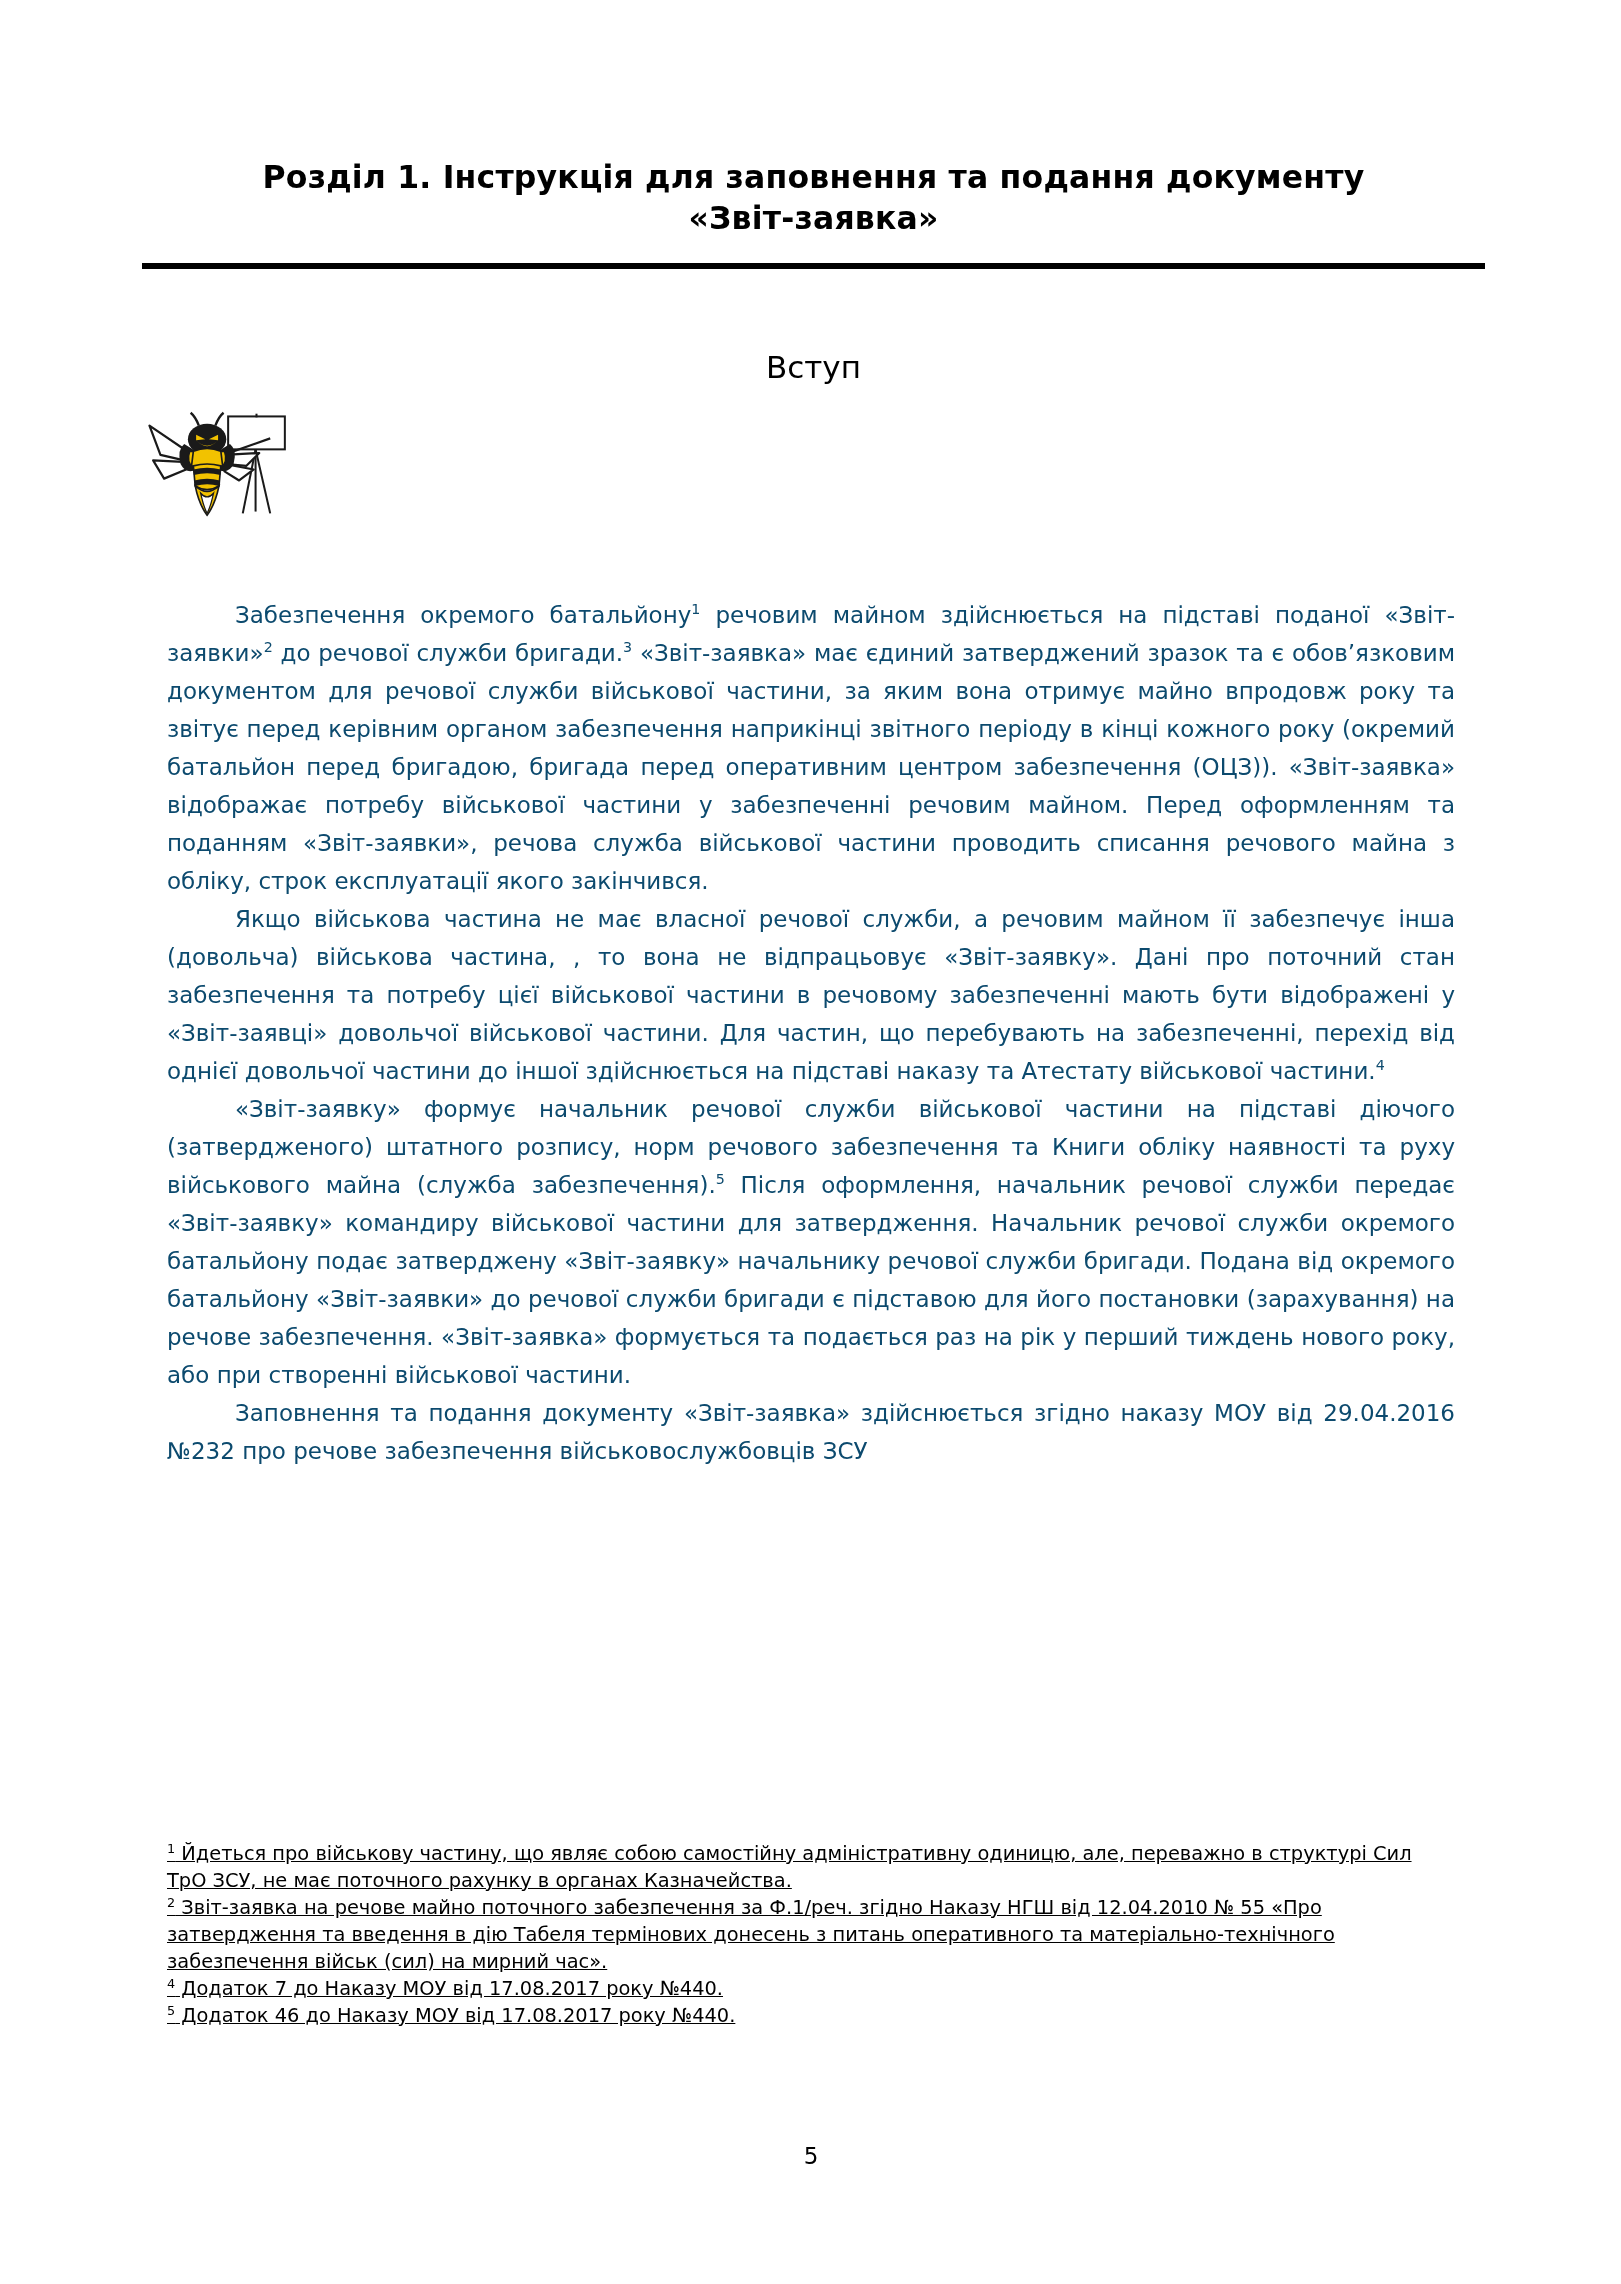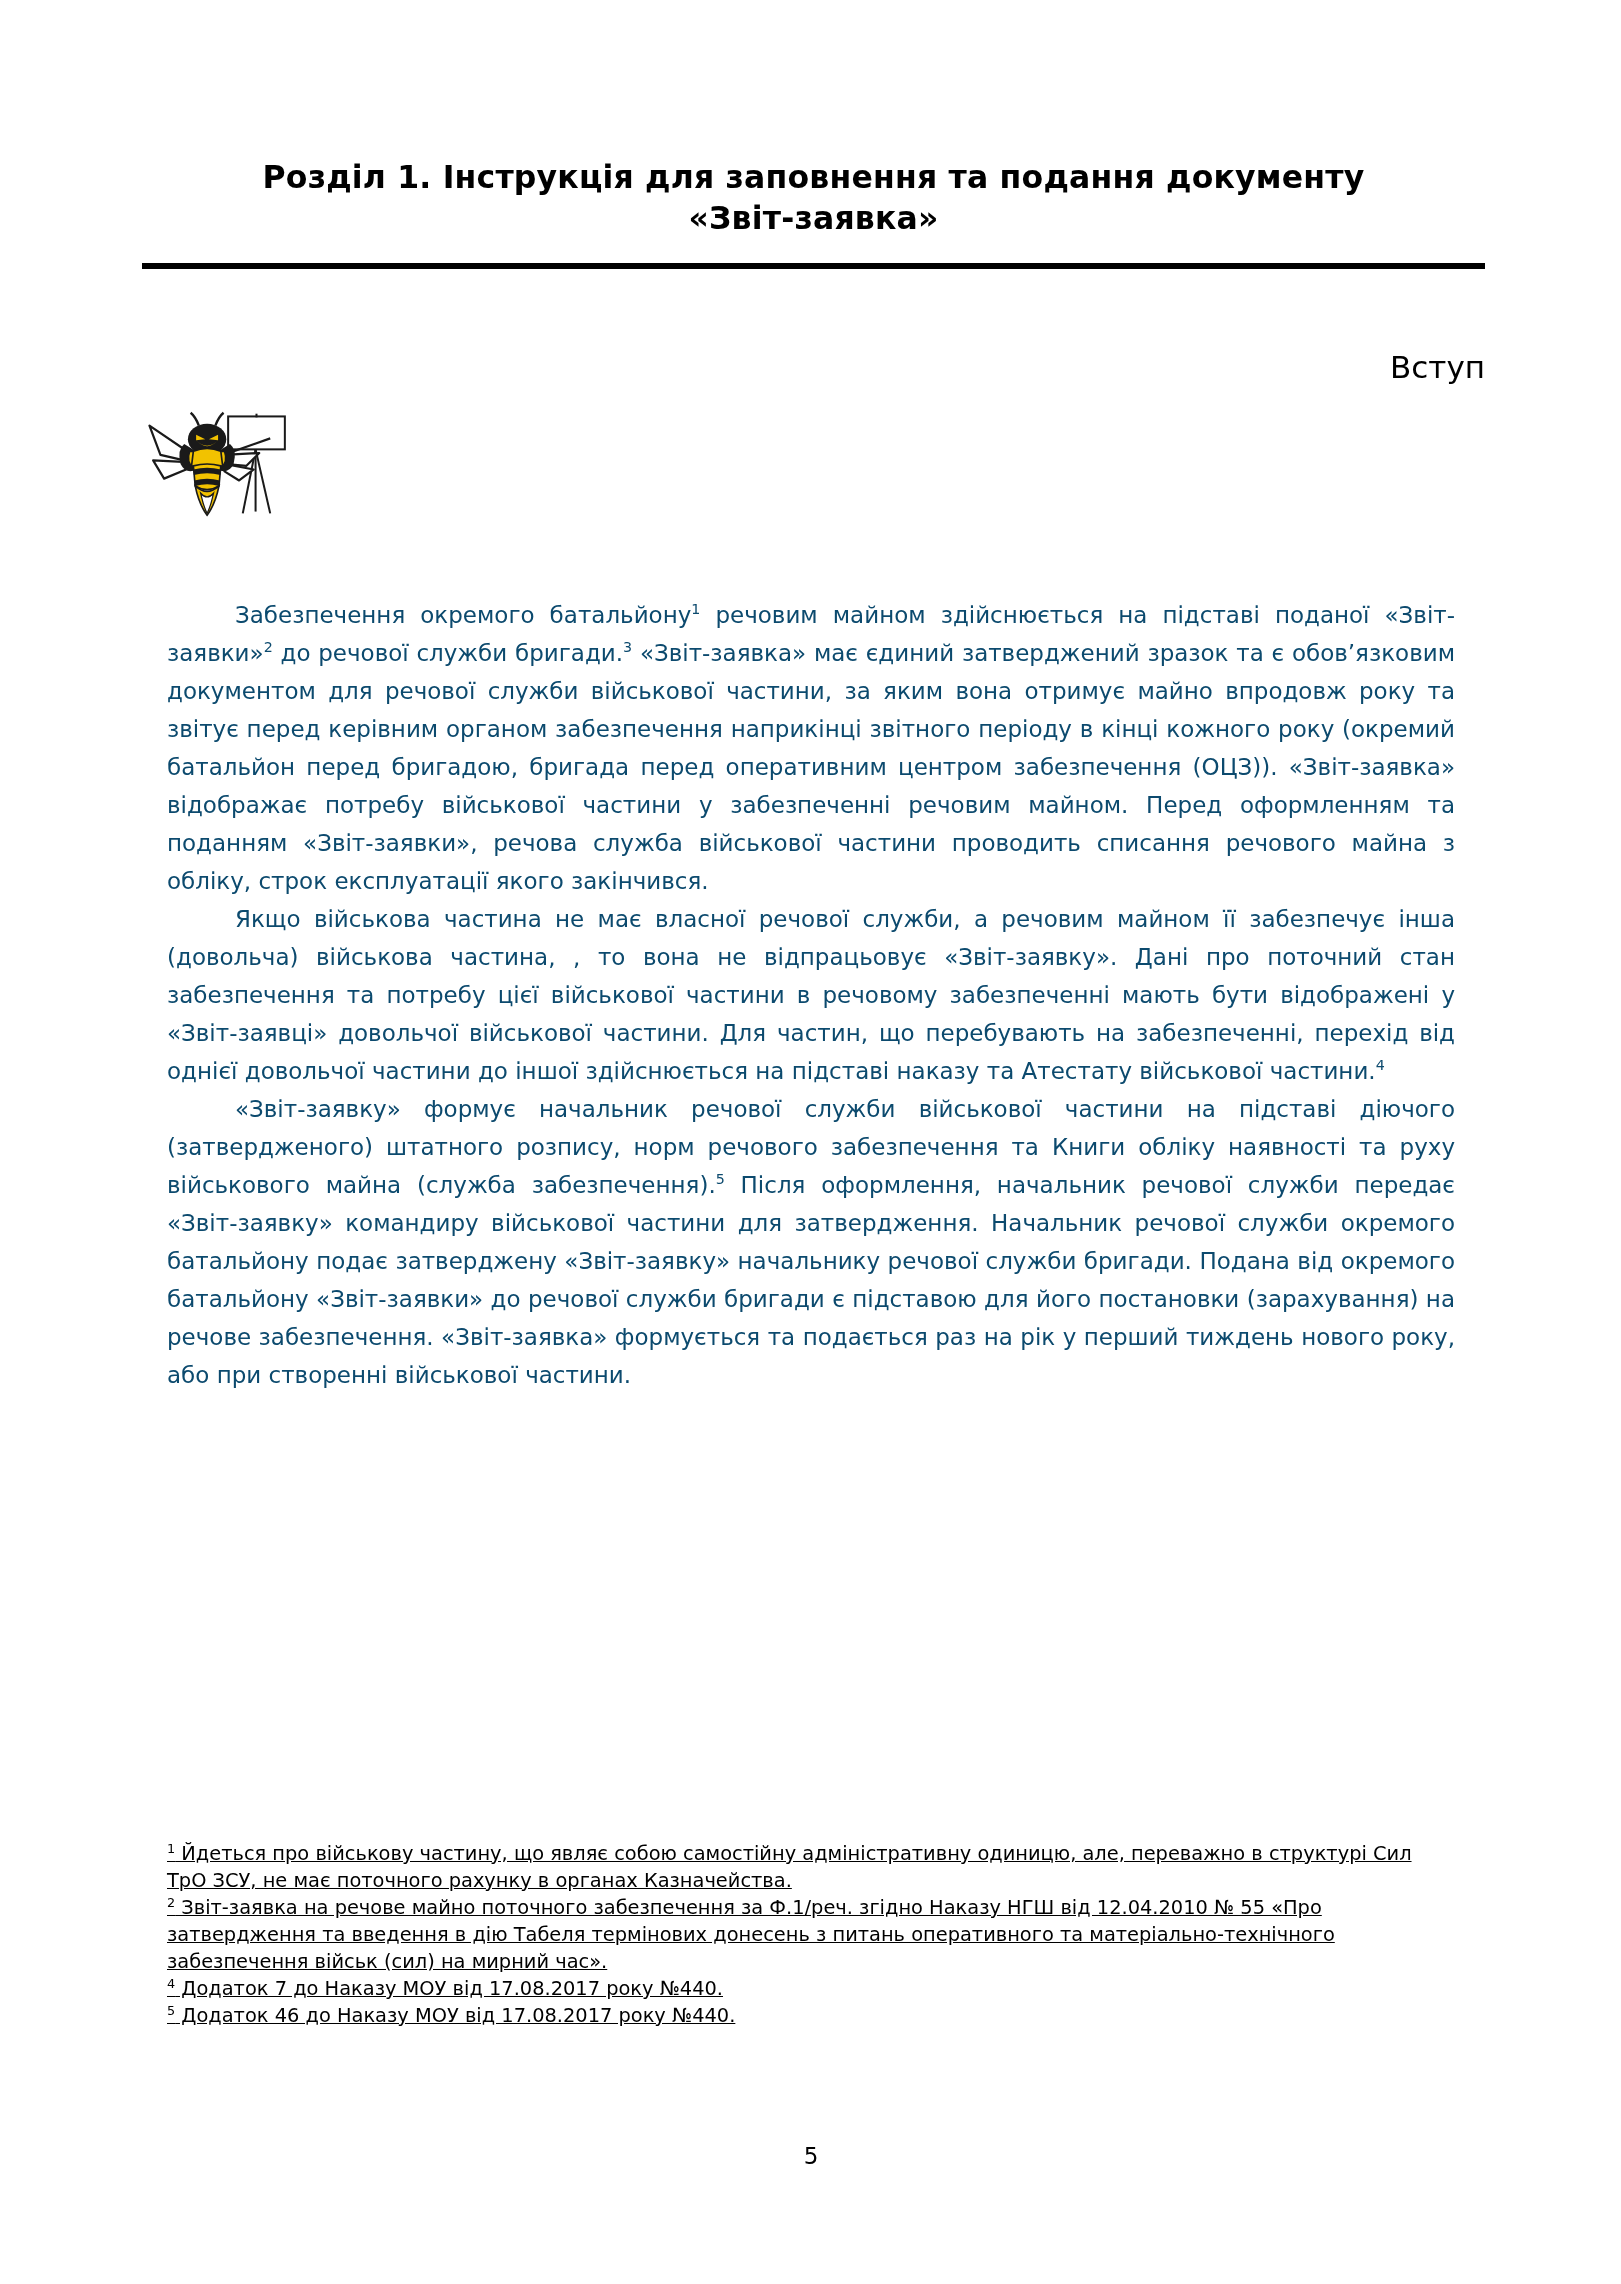--- a/index.html
+++ b/index.html
@@ -49,21 +49,21 @@
     height: 6.4px;
     background: #000000;
   }
 
   
   .section-heading {
     position: absolute;
     left: 142px;
     top: 349px;
     width: 1343px;
-    text-align: right;
+    text-align: center;
     font-family: "DejaVu Sans", sans-serif;
     font-size: 31px;
     font-weight: normal;
     color: #000;
   }
 
   
   .bee-figure {
     position: absolute;
     left: 133px;
@@ -191,20 +191,21 @@
 
       <path d="M68 84 Q81 96 94 84 Q90 104 81 116 Q72 104 68 84 Z" fill="#F2C200" stroke="#1A1A1A" stroke-width="1.8"></path>
       <path d="M74 92 Q81 100 88 92 Q85 106 81 114 Q77 106 74 92 Z" fill="#FFFFFF" stroke="#1A1A1A" stroke-width="1.4"></path>
     </svg>
   </div>
 
   <div class="body-text">
     <p id="p1">Забезпечення окремого батальйону<sup>1</sup> речовим майном здійснюється на підставі поданої «Звіт-заявки»<sup>2</sup> до речової служби бригади.<sup>3</sup> «Звіт-заявка» має єдиний затверджений зразок  та є обов’язковим документом для речової служби військової частини, за яким вона отримує майно впродовж  року та звітує перед керівним органом забезпечення наприкінці звітного періоду в кінці кожного року (окремий батальйон перед бригадою, бригада перед оперативним центром забезпечення (ОЦЗ)). «Звіт-заявка» відображає потребу військової частини у забезпеченні речовим майном. Перед оформленням та поданням «Звіт-заявки», речова служба військової частини проводить списання речового майна з обліку, строк експлуатації якого закінчився.</p>
     <p id="p2">Якщо військова частина не має власної речової служби, а речовим майном її забезпечує інша (довольча) військова частина, , то вона  не відпрацьовує «Звіт-заявку». Дані про поточний стан забезпечення та потребу цієї  військової частини в речовому забезпеченні мають бути відображені у «Звіт-заявці» довольчої військової частини. Для частин, що перебувають  на забезпеченні, перехід  від однієї довольчої частини до іншої здійснюється на підставі наказу та Атестату військової частини.<sup>4</sup></p>
     <p id="p3">«Звіт-заявку» формує начальник речової служби військової частини на підставі діючого (затвердженого) штатного розпису, норм речового забезпечення та Книги обліку наявності та руху військового майна (служба забезпечення).<sup>5</sup> Після оформлення, начальник речової служби передає «Звіт-заявку» командиру військової частини для затвердження. Начальник речової служби окремого батальйону подає затверджену «Звіт-заявку» начальнику речової служби бригади. Подана від окремого батальйону «Звіт-заявки» до речової служби бригади є підставою для його постановки (зарахування) на речове забезпечення. «Звіт-заявка» формується та подається раз на рік у перший тиждень нового року, або при створенні військової частини.</p>
+    <p id="p4">Заповнення та подання документу «Звіт-заявка» здійснюється згідно наказу МОУ від 29.04.2016 №232 про речове забезпечення військовослужбовців ЗСУ</p>
   </div>
 
   <div class="footnotes">
     <p class="fn" id="fn0"><sup>1</sup> Йдеться про військову частину, що являє собою самостійну адміністративну одиницю, але, переважно в структурі Сил ТрО ЗСУ, не має поточного рахунку в органах Казначейства.</p>
     <p class="fn" id="fn1"><sup>2</sup> Звіт-заявка на речове майно поточного забезпечення за Ф.1/реч. згідно Наказу НГШ від 12.04.2010 № 55 «Про затвердження та введення в дію Табеля термінових донесень з питань оперативного та матеріально-технічного забезпечення військ (сил) на мирний час».</p>
     <p class="fn" id="fn3"><sup>4</sup> Додаток 7 до Наказу МОУ від 17.08.2017 року №440.</p>
     <p class="fn" id="fn4"><sup>5</sup> Додаток 46 до Наказу МОУ від 17.08.2017 року №440.</p>
   </div>
 
   <div class="page-number">5</div>

